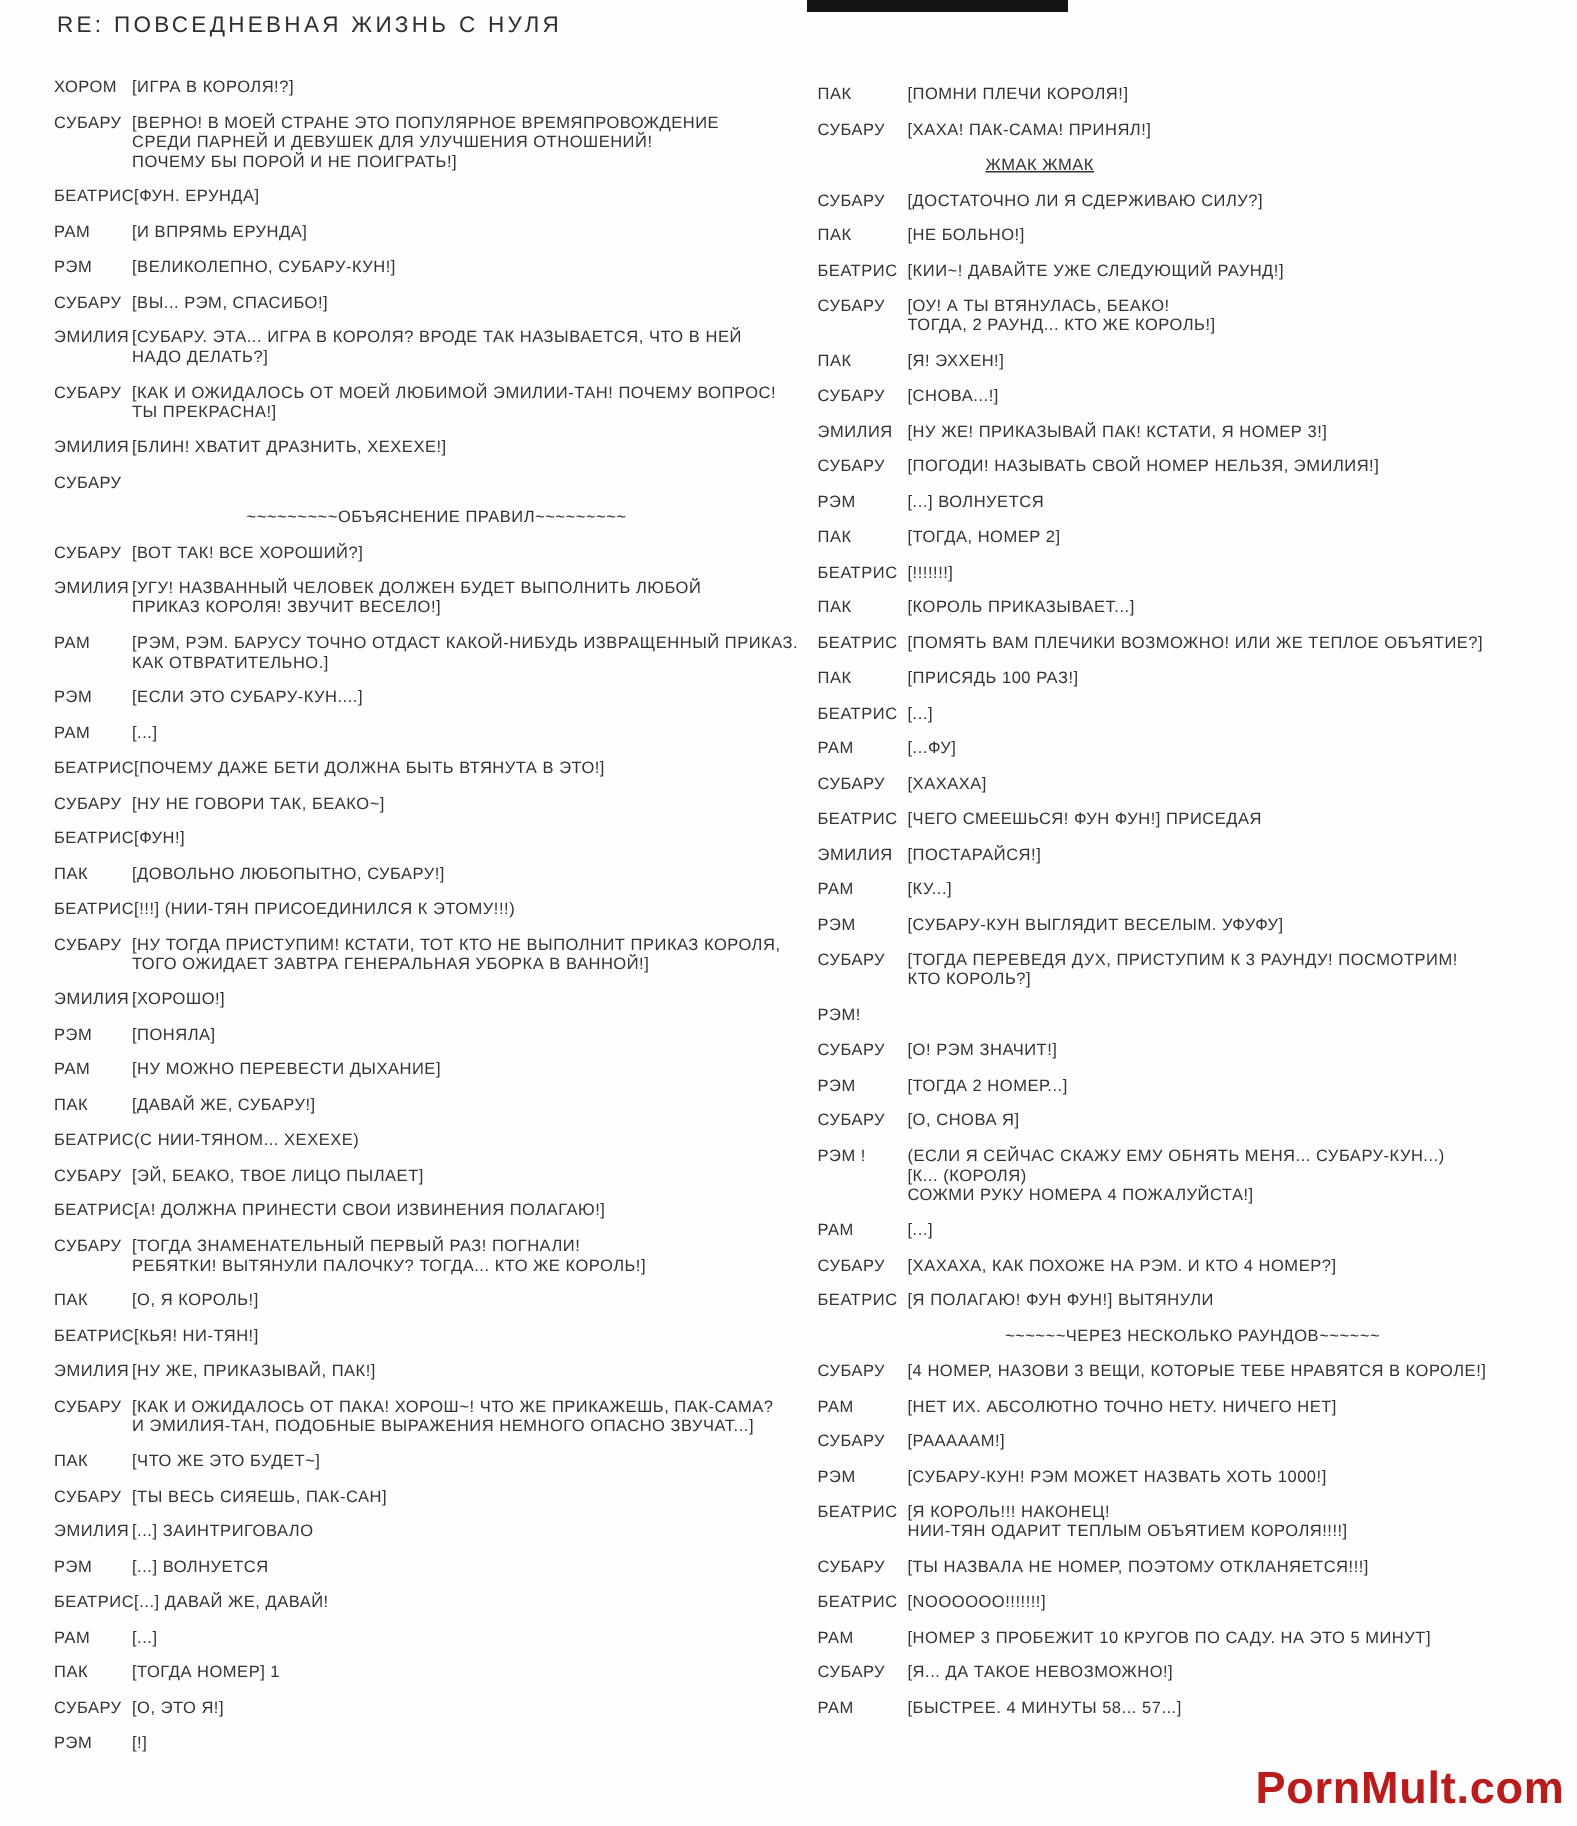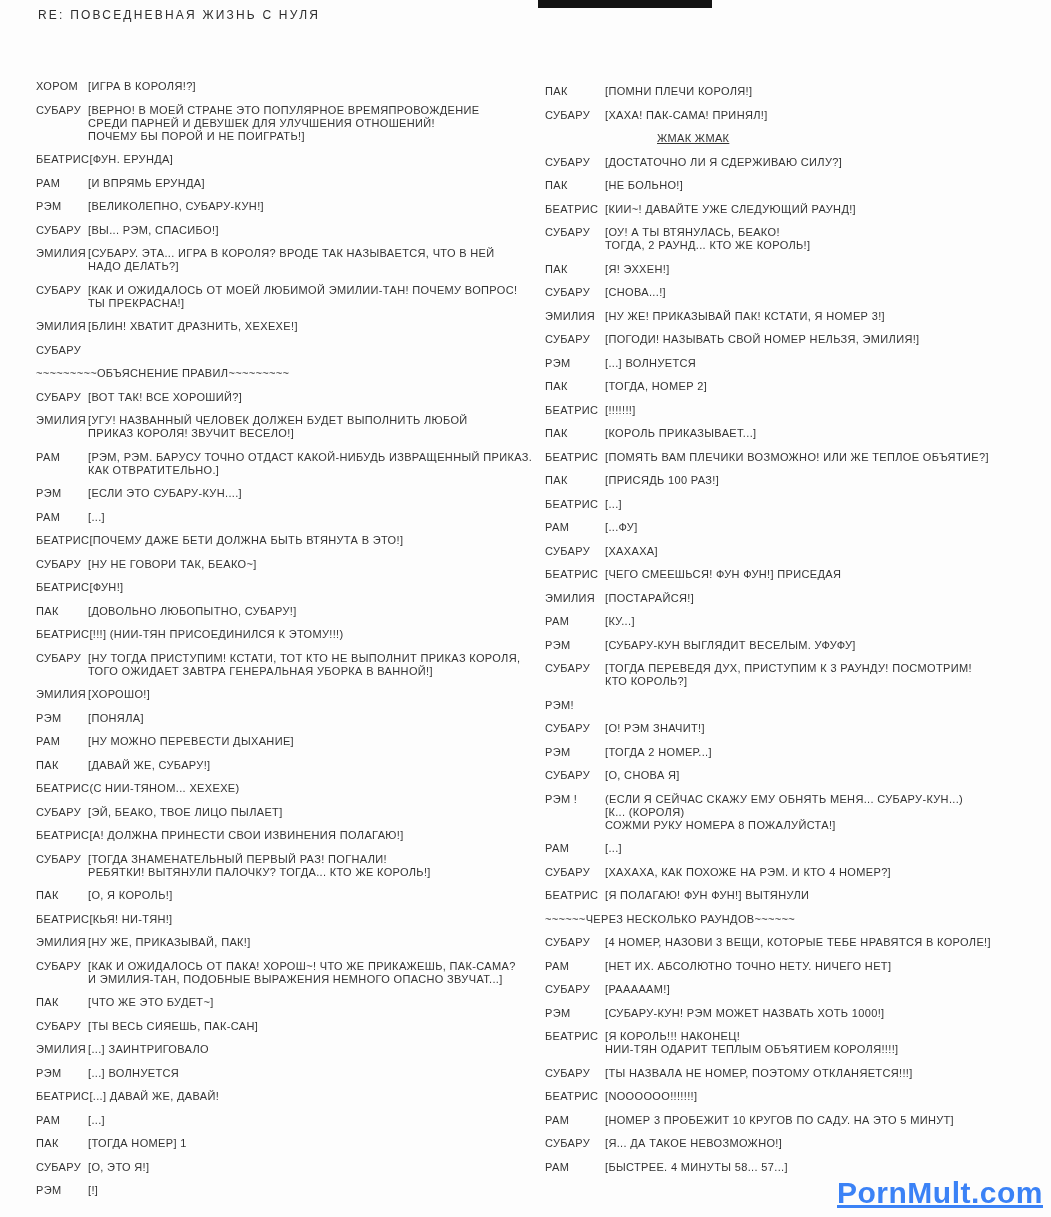--- a/index.html
+++ b/index.html
@@ -6,46 +6,45 @@
   body{
     width:1051px;height:1217px;
     background:#fdfdfd;
     font-family:"Liberation Sans",sans-serif;
     color:#333;
     position:relative;
     overflow:hidden;
   }
   .page-title{
     position:absolute;left:38px;top:8px;
-    font-size:12px;letter-spacing:2.2px;
+    font-size:15px;letter-spacing:2.2px;
     color:#2e2e2e;white-space:pre;
   }
   .redaction-bar{
     position:absolute;left:538px;top:0;width:174px;height:8px;
     background:#141414;
   }
-  .col{position:absolute;margin-top:28px;}
+  .col{position:absolute;}
   .col-left{left:36px;top:52px;width:510px;}
   .col-right{left:545px;top:57px;width:500px;}
   .row{
     display:flex;align-items:flex-start;
     margin-bottom:10.5px;
     font-size:11px;line-height:13px;letter-spacing:0.35px;
     color:#333;
   }
   .col-left .speaker{flex:0 0 52px;white-space:pre;}
   .col-right .speaker{flex:0 0 60px;white-space:pre;}
   .text{white-space:pre;flex:1 1 auto;}
-  .row.divider .text{white-space:pre;}
+  .row.divider .text{white-space:pre;text-align:center;}
   .row.center{padding-left:112px;text-decoration:underline;}
   .watermark{
     position:absolute;right:8px;top:1176px;
     font-size:30px;font-weight:bold;letter-spacing:0.5px;
-    color:#3b82f6;
-    text-decoration:underline;
+    color:#b91c1c;
   }
 </style>
 </head>
 <body>
 
 <div class="page-title">RE: ПОВСЕДНЕВНАЯ ЖИЗНЬ С НУЛЯ</div>
 <div class="redaction-bar"></div>
 
 <div class="col col-left" id="col-left">
     <div class="row">
@@ -342,21 +341,21 @@
       <span class="text">[ТОГДА 2 НОМЕР...]</span>
     </div>
     <div class="row">
       <span class="speaker">СУБАРУ</span>
       <span class="text">[О, СНОВА Я]</span>
     </div>
     <div class="row">
       <span class="speaker">РЭМ !</span>
       <span class="text">(ЕСЛИ Я СЕЙЧАС СКАЖУ ЕМУ ОБНЯТЬ МЕНЯ... СУБАРУ-КУН...)
 [К... (КОРОЛЯ)
-СОЖМИ РУКУ НОМЕРА 8 ПОЖАЛУЙСТА!]</span>
+СОЖМИ РУКУ НОМЕРА 4 ПОЖАЛУЙСТА!]</span>
     </div>
     <div class="row">
       <span class="speaker">РАМ</span>
       <span class="text">[...]</span>
     </div>
     <div class="row">
       <span class="speaker">СУБАРУ</span>
       <span class="text">[ХАХАХА, КАК ПОХОЖЕ НА РЭМ. И КТО 4 НОМЕР?]</span>
     </div>
     <div class="row">

